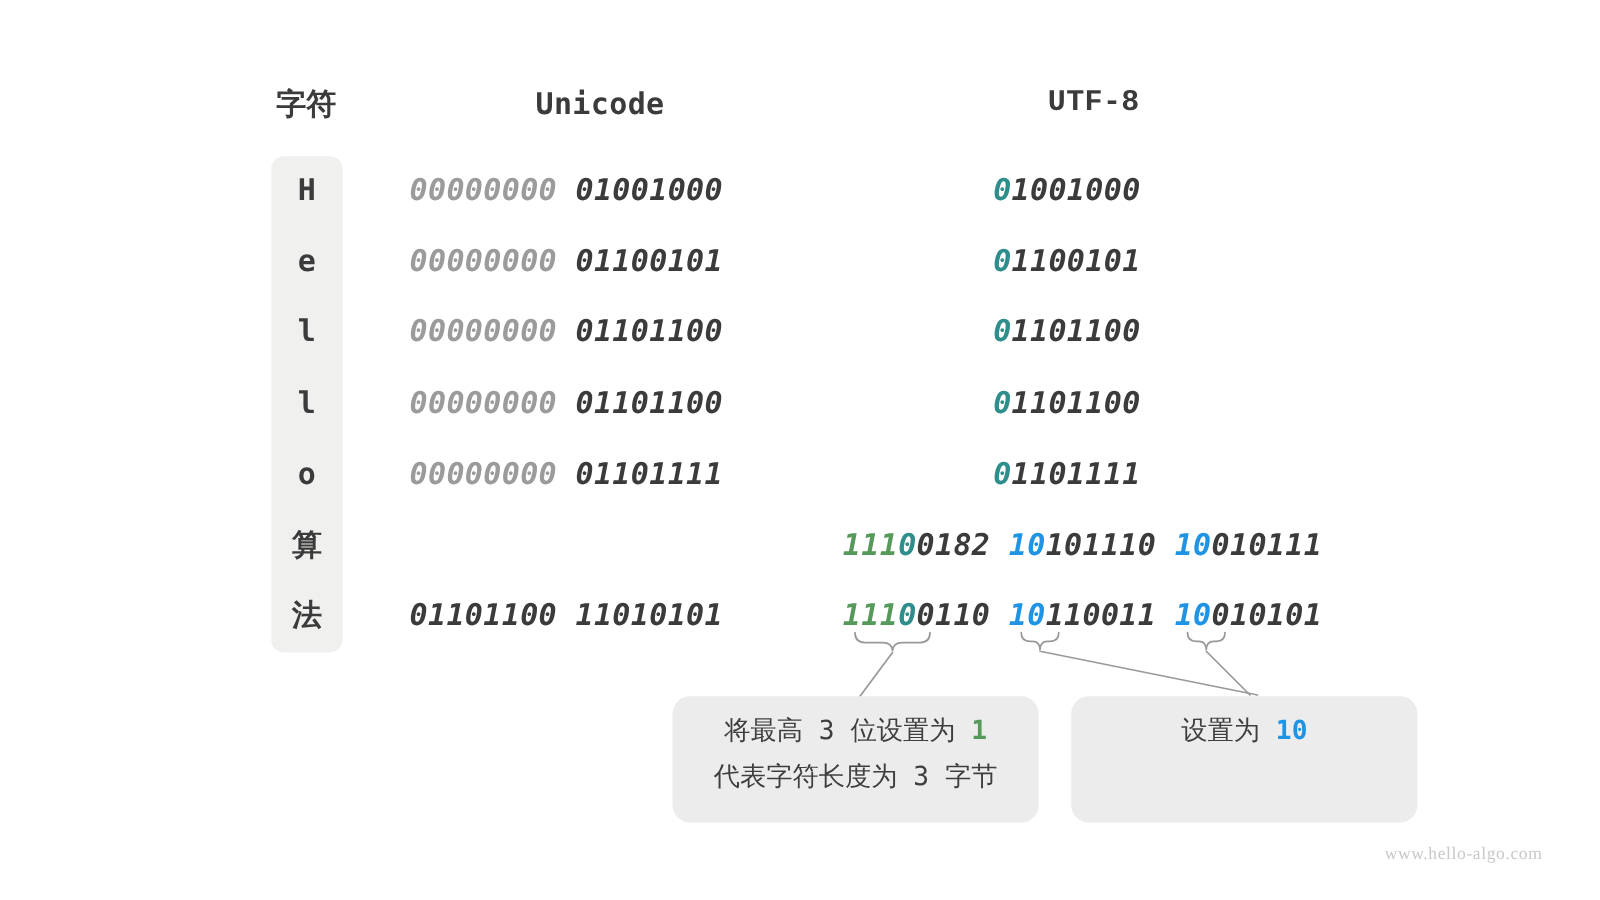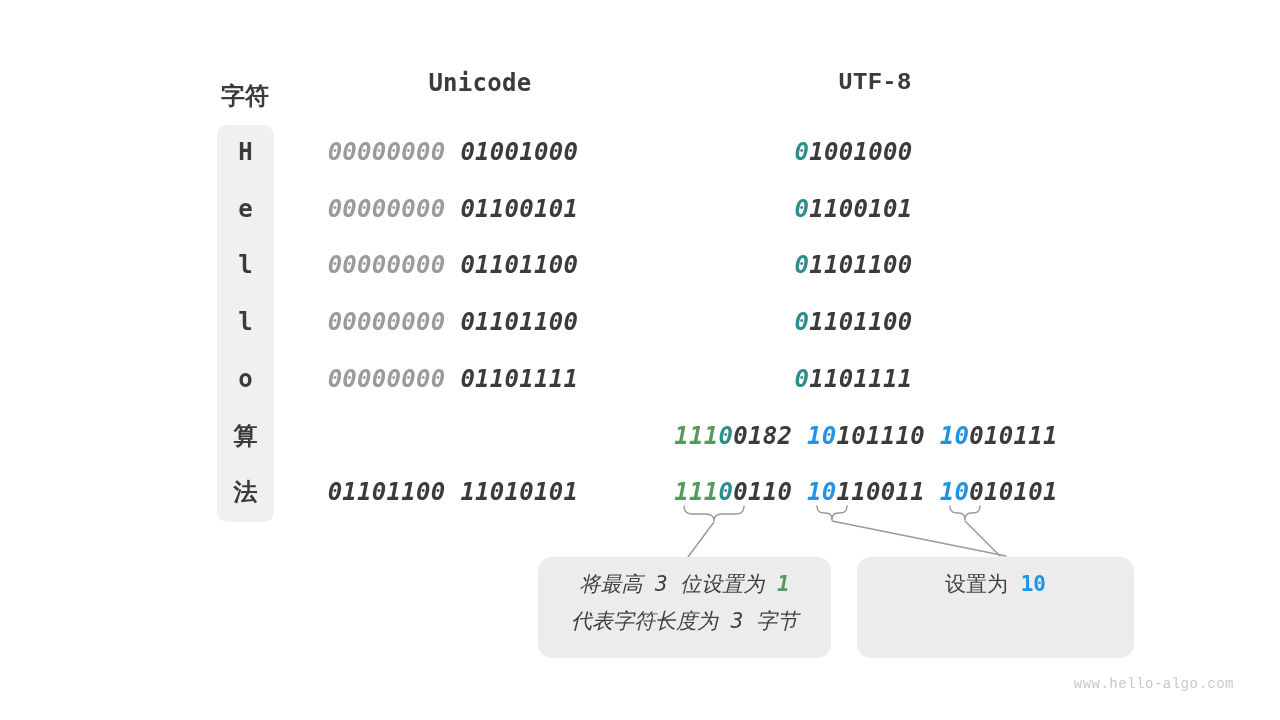--- a/index.html
+++ b/index.html
@@ -3,21 +3,21 @@
 <meta charset="utf-8">
 <style>
   html,body{margin:0;padding:0;background:#ffffff;}
   #canvas{
     position:relative;width:1280px;height:720px;background:#ffffff;overflow:hidden;
     font-family:"DejaVu Sans","Liberation Sans",sans-serif;
   }
   
   .hdr{position:absolute;top:68px;height:30px;line-height:30px;text-align:center;
        font-weight:700;font-size:24px;color:#3b3b3b;}
-  #hdr-char{left:210px;width:70px;margin-top:13px;}
+  #hdr-char{left:210px;width:70px;}
   #hdr-unicode{left:355px;width:250px;font-family:"DejaVu Sans Mono","Liberation Mono",monospace;letter-spacing:.3px;}
   #hdr-utf8{left:683px;width:384px;font-family:Liberation Mono, monospace;letter-spacing:.3px;}
   
   #char-bar{position:absolute;left:217px;top:125px;width:57px;height:397px;
             background:var(--bar,#f0f0ef);border-radius:10px;}
   
   .row{position:absolute;left:0;width:1280px;height:30px;line-height:30px;}
   .cell{position:absolute;height:30px;white-space:pre;}
   .cell-char{left:217px;width:57px;text-align:center;font-weight:700;font-size:24px;color:#3b3b3b;
              font-family:"DejaVu Sans Mono","DejaVu Sans",monospace;}
@@ -29,29 +29,29 @@
   .seg-dark{color:var(--dark,#3b3b3b);}
   .seg-green{color:var(--green,#569a5b);margin-left:25px;}
   .seg-teal{color:var(--teal,#2e8e8c);}
   .seg-blue{color:var(--blue,#1f94e4);}
   
   #overlay{position:absolute;left:0;top:0;width:1280px;height:720px;pointer-events:none;}
   
   .callout{position:absolute;top:557px;height:92px;background:var(--box,#ececec);
            border-radius:14px;color:#3f3f3f;font-size:21px;text-align:center;
            padding-top:9px;box-sizing:content-box;}
-  #callout-left{left:538px;width:293px;font-style:italic;}
+  #callout-left{left:538px;width:293px;}
   #callout-right{left:857px;width:277px;}
   .callout .line{height:37px;line-height:37px;white-space:pre;}
   .seg-text{color:#3f3f3f;}
   .seg-num{font-family:"DejaVu Sans Mono","Liberation Mono",monospace;color:#3f3f3f;}
   .seg-num-green{font-family:"DejaVu Sans Mono","Liberation Mono",monospace;font-weight:700;color:var(--green,#569a5b);}
   .seg-num-blue{font-family:"DejaVu Sans Mono","Liberation Mono",monospace;font-weight:700;color:var(--blue,#1f94e4);}
   
-  #watermark{position:absolute;top:676px;right:46px;font-family:Liberation Mono, monospace;
+  #watermark{position:absolute;top:676px;right:46px;font-family:Liberation Serif, serif;
              font-size:14px;color:var(--watermark,#c9c9c9);letter-spacing:.5px;}
 </style>
 </head>
 <body>
 
 <div id="canvas">
 
   <div class="hdr" id="hdr-char">字符</div>
   <div class="hdr" id="hdr-unicode">Unicode</div>
   <div class="hdr" id="hdr-utf8">UTF-8</div>

